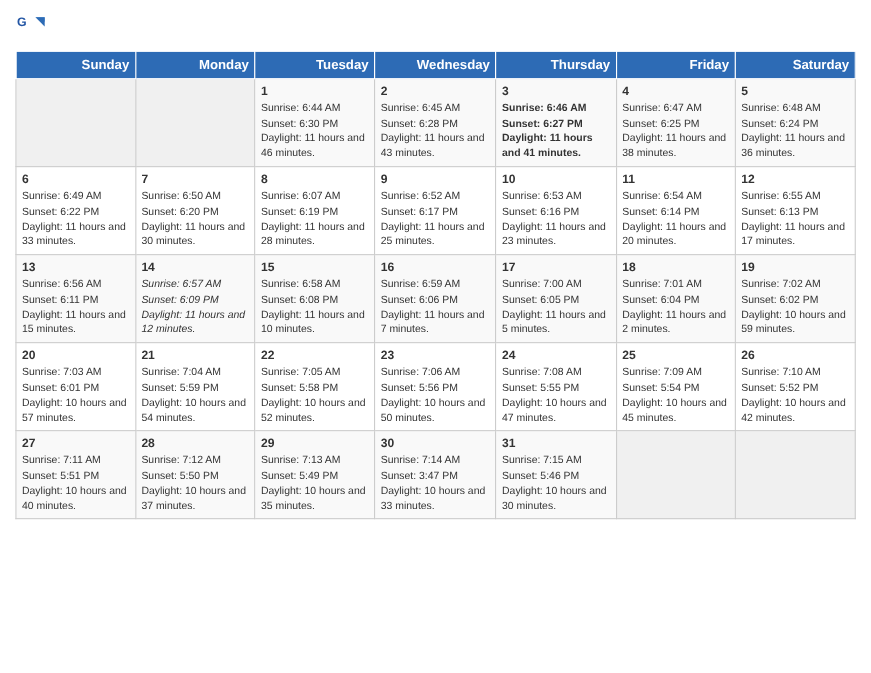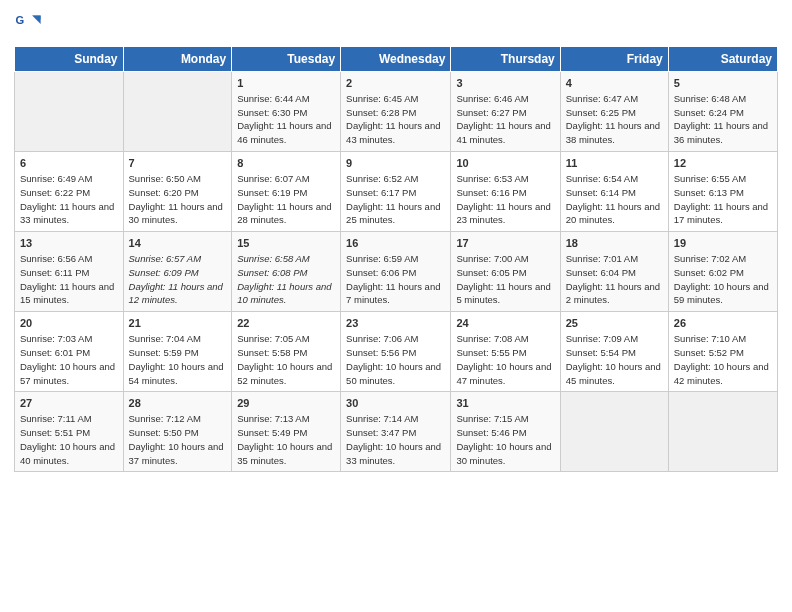--- a/index.html
+++ b/index.html
@@ -124,21 +124,21 @@
     <tbody id="tbody">
         <tr>
           <td class="empty"></td>
           <td class="empty"></td>
           <td><span class="day-num">1</span><span class="day-info" style="white-space: pre-line;">Sunrise: 6:44 AM
 Sunset: 6:30 PM
 Daylight: 11 hours and 46 minutes.</span></td>
           <td><span class="day-num">2</span><span class="day-info" style="white-space: pre-line;">Sunrise: 6:45 AM
 Sunset: 6:28 PM
 Daylight: 11 hours and 43 minutes.</span></td>
-          <td><span class="day-num">3</span><span class="day-info" style="white-space: pre-line;">Sunrise: 6:46 AM
+          <td><span class="day-num">3</span><span class="day-info" style="white-space: pre-line; font-weight: bold;">Sunrise: 6:46 AM
 Sunset: 6:27 PM
 Daylight: 11 hours and 41 minutes.</span></td>
           <td><span class="day-num">4</span><span class="day-info" style="white-space: pre-line;">Sunrise: 6:47 AM
 Sunset: 6:25 PM
 Daylight: 11 hours and 38 minutes.</span></td>
           <td><span class="day-num">5</span><span class="day-info" style="white-space: pre-line;">Sunrise: 6:48 AM
 Sunset: 6:24 PM
 Daylight: 11 hours and 36 minutes.</span></td>
         </tr>
         <tr>
@@ -164,21 +164,21 @@
 Sunset: 6:13 PM
 Daylight: 11 hours and 17 minutes.</span></td>
         </tr>
         <tr>
           <td><span class="day-num">13</span><span class="day-info" style="white-space: pre-line;">Sunrise: 6:56 AM
 Sunset: 6:11 PM
 Daylight: 11 hours and 15 minutes.</span></td>
           <td><span class="day-num">14</span><span class="day-info" style="white-space: pre-line; font-style: italic;">Sunrise: 6:57 AM
 Sunset: 6:09 PM
 Daylight: 11 hours and 12 minutes.</span></td>
-          <td><span class="day-num">15</span><span class="day-info" style="white-space: pre-line; font-style: italic;">Sunrise: 6:58 AM
+          <td><span class="day-num">15</span><span class="day-info" style="white-space: pre-line;">Sunrise: 6:58 AM
 Sunset: 6:08 PM
 Daylight: 11 hours and 10 minutes.</span></td>
           <td><span class="day-num">16</span><span class="day-info" style="white-space: pre-line;">Sunrise: 6:59 AM
 Sunset: 6:06 PM
 Daylight: 11 hours and 7 minutes.</span></td>
           <td><span class="day-num">17</span><span class="day-info" style="white-space: pre-line;">Sunrise: 7:00 AM
 Sunset: 6:05 PM
 Daylight: 11 hours and 5 minutes.</span></td>
           <td><span class="day-num">18</span><span class="day-info" style="white-space: pre-line;">Sunrise: 7:01 AM
 Sunset: 6:04 PM

